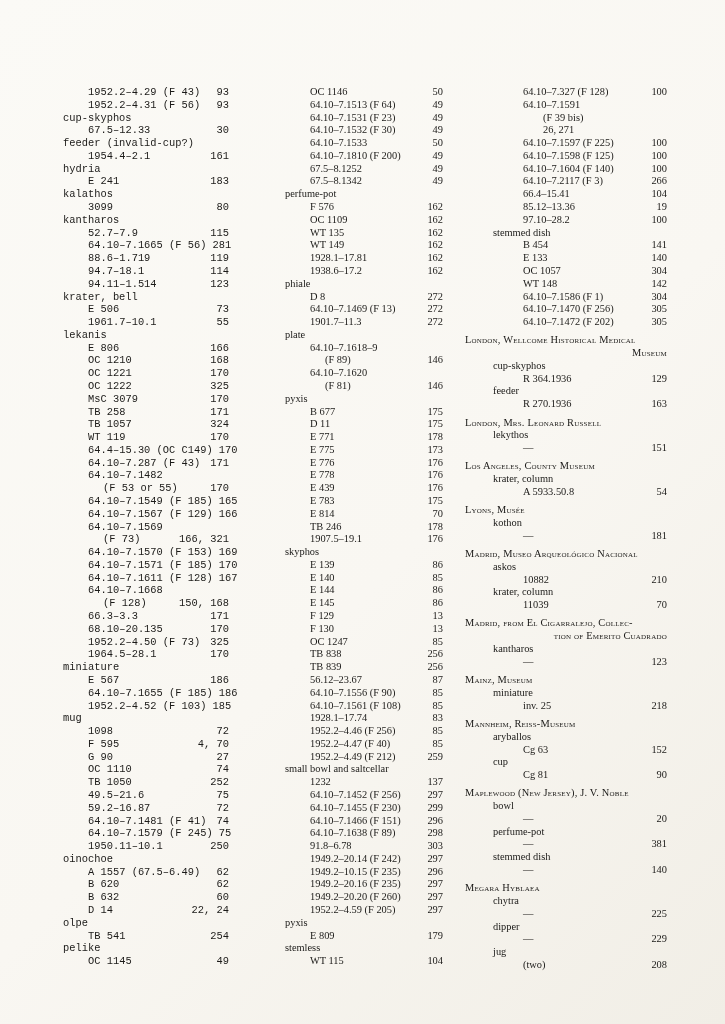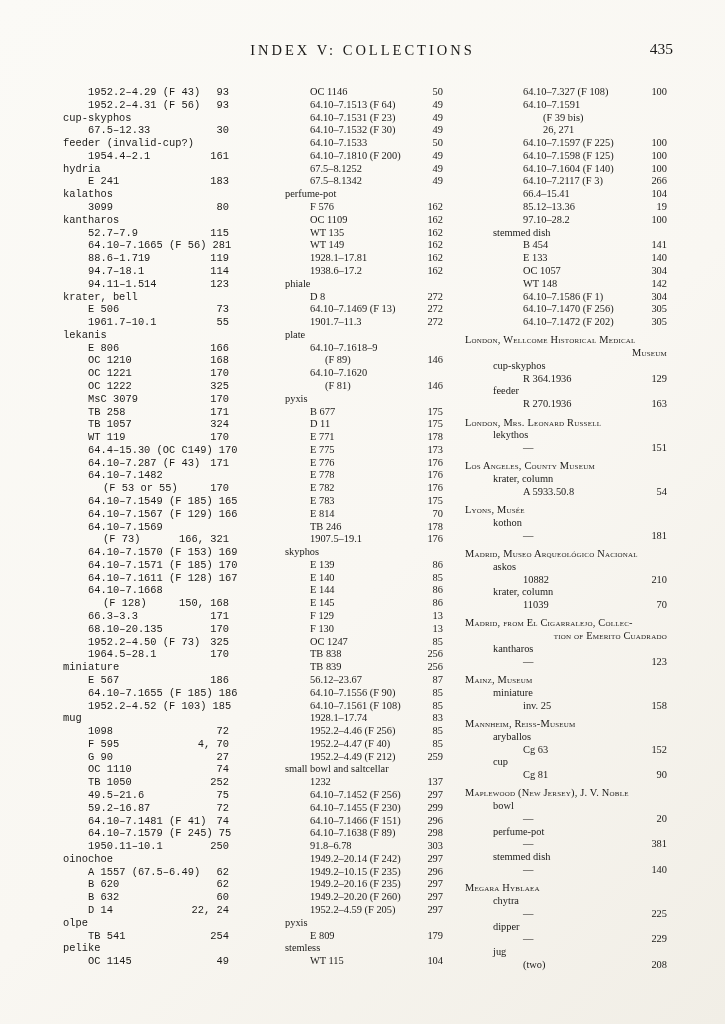--- a/index.html
+++ b/index.html
@@ -34,24 +34,20 @@
   .col-3 .line.cat  { padding-left:28px; }
   .col-3 .line.item { padding-left:58px; }
   .col-3 .line.wrap { padding-left:72px;flex-direction:column; }
   .line.city  { font-variant:small-caps; letter-spacing:0.2px; margin-top:5.5px; }
   .line.cityw { font-variant:small-caps; letter-spacing:0.2px; padding-left:14px;justify-content:flex-end; }
 </style>
 </head>
 <body>
 
 <div class="page">
-  <div class="header">
-    <h1 class="title">INDEX V: COLLECTIONS</h1>
-    <div class="pageno">435</div>
-  </div>
   <div class="cols">
     <section class="col col-1">
         <div class="line item">
           <span class="label">1952.2–4.29 (F 43)</span>
           <span class="pg">93</span>
         </div>
         <div class="line item">
           <span class="label">1952.2–4.31 (F 56)</span>
           <span class="pg">93</span>
         </div>
@@ -422,21 +418,21 @@
         </div>
         <div class="line item">
           <span class="label">E 776</span>
           <span class="pg">176</span>
         </div>
         <div class="line item">
           <span class="label">E 778</span>
           <span class="pg">176</span>
         </div>
         <div class="line item">
-          <span class="label">E 782</span>
+          <span class="label">E 439</span>
           <span class="pg">176</span>
         </div>
         <div class="line item">
           <span class="label">E 783</span>
           <span class="pg">175</span>
         </div>
         <div class="line item">
           <span class="label">E 814</span>
           <span class="pg">70</span>
         </div>
@@ -572,21 +568,21 @@
         <div class="line cat">
           <span class="label">stemless</span>
         </div>
         <div class="line item">
           <span class="label">WT 115</span>
           <span class="pg">104</span>
         </div>
       </section>
     <section class="col col-3">
         <div class="line item">
-          <span class="label">64.10–7.327 (F 108)</span>
+          <span class="label">64.10–7.327 (F 128)</span>
           <span class="pg">100</span>
         </div>
         <div class="line item">
           <span class="label">64.10–7.1591</span>
         </div>
         <div class="line wrap">
           <span class="label">(F 39 bis)</span>
           <span class="pg">26, 271</span>
         </div>
         <div class="line item">
@@ -729,21 +725,21 @@
           <span class="pg">123</span>
         </div>
         <div class="line city">
           <span class="label">Mainz, Museum</span>
         </div>
         <div class="line cat">
           <span class="label">miniature</span>
         </div>
         <div class="line item">
           <span class="label">inv. 25</span>
-          <span class="pg">158</span>
+          <span class="pg">218</span>
         </div>
         <div class="line city">
           <span class="label">Mannheim, Reiss-Museum</span>
         </div>
         <div class="line cat">
           <span class="label">aryballos</span>
         </div>
         <div class="line item">
           <span class="label">Cg 63</span>
           <span class="pg">152</span>

